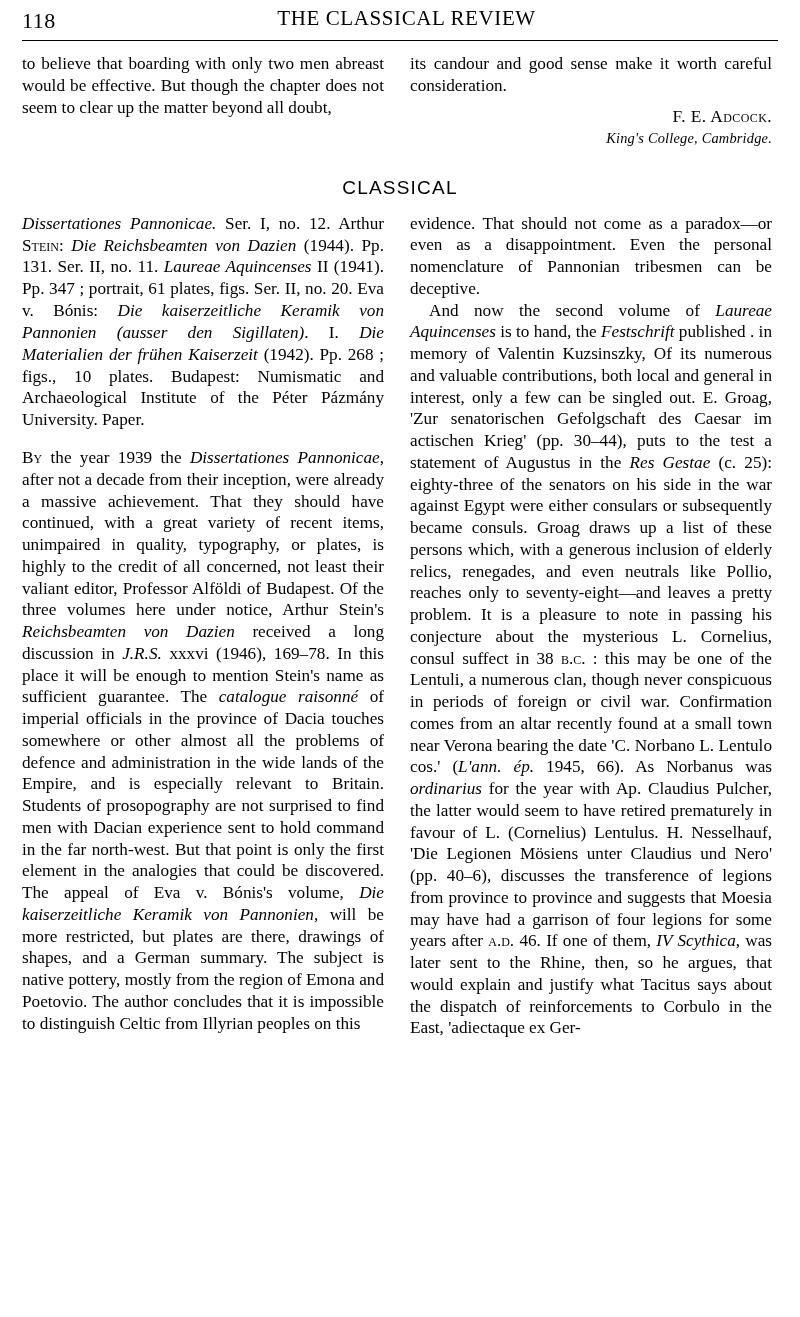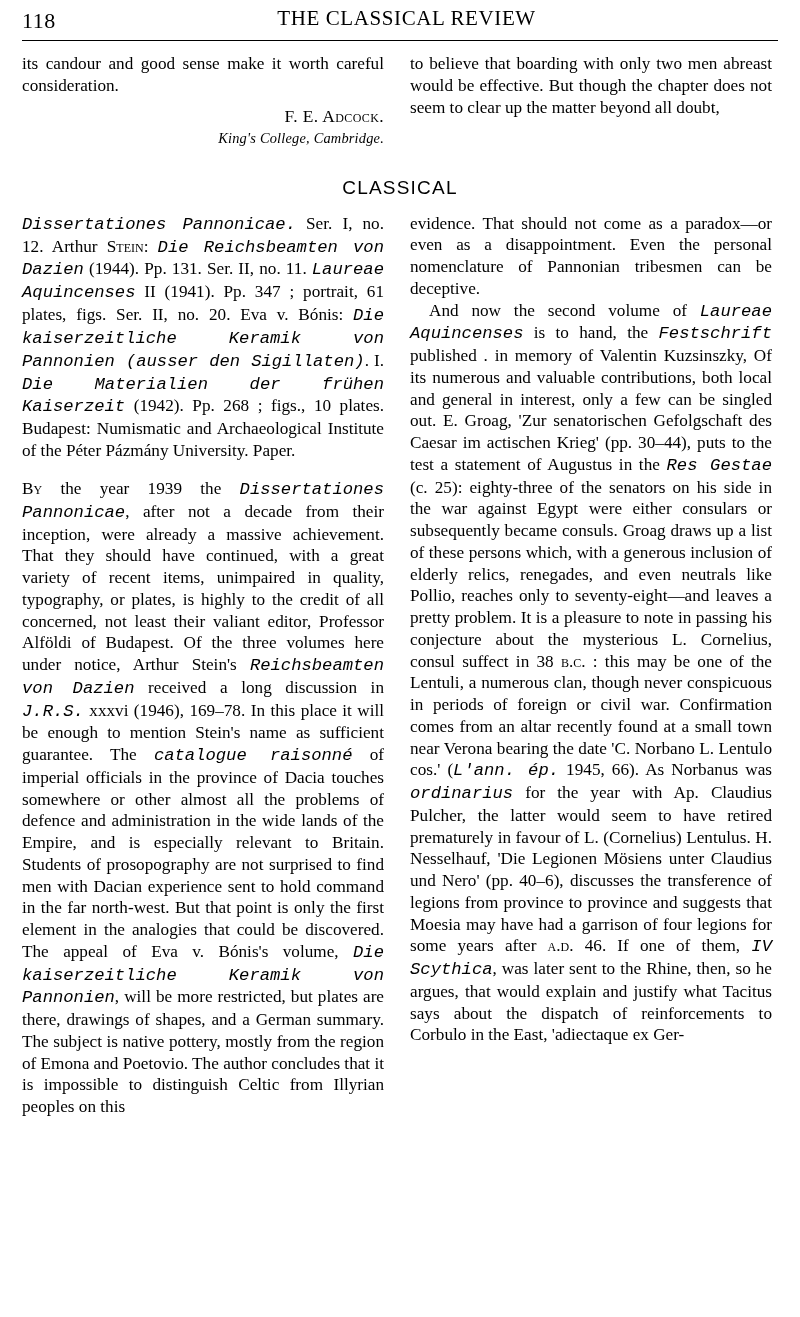--- a/index.html
+++ b/index.html
@@ -88,42 +88,42 @@
     letter-spacing: 1.2px;
     margin: 30px 0 14px 0;
     font-family: "Liberation Sans", sans-serif;
     font-weight: 400;
   }
   .booklist {
     font-size: 17.2px;
     line-height: 1.27;
     text-align: justify;
   }
-  i, .it { font-style: italic; font-family: Liberation Mono, monospace; }
+  i, .it { font-style: italic; }
   .sc { font-variant: small-caps; }
   .gap-top { margin-top: 14px; }
 </style>
 </head>
 <body>
 
 <div class="page">
 
   <div class="running-head">
     <span class="folio">118</span>
     <span class="head-title">THE CLASSICAL REVIEW</span>
   </div>
 
   <div class="columns">
+    <div class="col col-left">
+      <p>to believe that boarding with only two men abreast would be effective. But though the chapter does not seem to clear up the matter beyond all doubt,</p>
+    </div>
     <div class="col col-right">
       <p>its candour and good sense make it worth careful consideration.</p>
       <div class="sig">F. E. Adcock.</div>
       <div class="affil">King's College, Cambridge.</div>
-    </div>
-    <div class="col col-left">
-      <p>to believe that boarding with only two men abreast would be effective. But though the chapter does not seem to clear up the matter beyond all doubt,</p>
     </div>
   </div>
 
   <div class="section-title">CLASSICAL</div>
 
   <div class="columns">
 
     <div class="col col-left">
 
       <div class="booklist">

